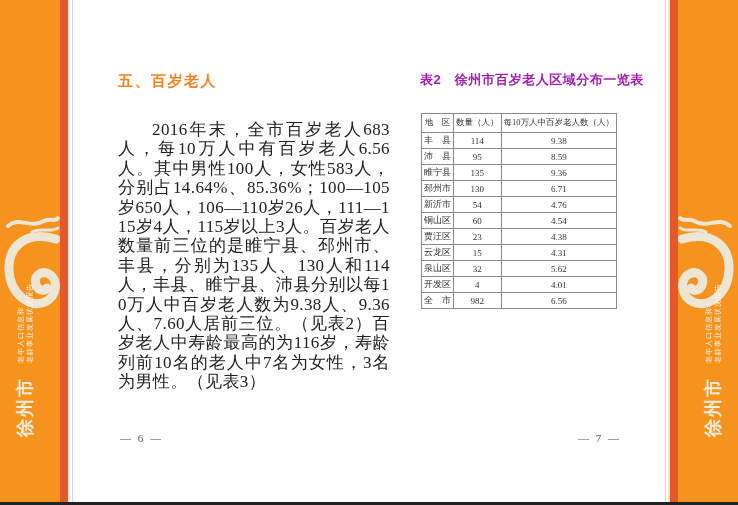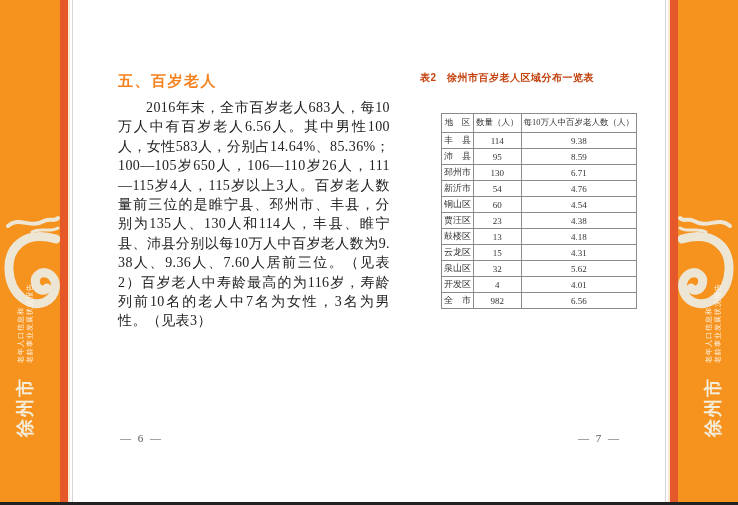--- a/index.html
+++ b/index.html
@@ -38,35 +38,35 @@
   .spine-div{width:1px;height:26px;background:rgba(255,248,230,.85);}
   .spine-small{display:flex;flex-direction:column;justify-content:center;}
   .spine-small span{font-size:7px;line-height:9px;color:#FFF6E6;white-space:nowrap;letter-spacing:1px;}
   
   .heading{
     position:absolute;left:118px;top:72px;
     font-family:"Liberation Sans","DejaVu Sans",sans-serif;
     font-weight:bold;font-size:15px;color:#F5821F;letter-spacing:1.5px;text-align:center;
   }
   .paragraph{
-    position:absolute;left:118px;top:98px;width:272px;
-    font-size:14px;line-height:19.4px;color:#222;
+    position:absolute;left:118px;top:120px;width:272px;
+    font-size:17px;line-height:19.4px;color:#222;
     text-align:justify;text-indent:2em;word-break:break-all;
     letter-spacing:.4px;
   }
   .pagenum{position:absolute;top:432px;font-size:11px;color:#555;letter-spacing:2px;}
   .pagenum.left{left:120px;}
   .pagenum.right{left:578px;}
   
   .table-title{
     position:absolute;left:420px;top:71px;
     font-family:"Liberation Sans","DejaVu Sans",sans-serif;
-    font-weight:bold;font-size:10px;color:#c2410c;letter-spacing:.5px;
+    font-weight:bold;font-size:13px;color:#a21caf;letter-spacing:.5px;
   }
-  .region-table{position:absolute;left:421px;top:113px;border-collapse:collapse;width:196px;margin-left:20px;}
+  .region-table{position:absolute;left:421px;top:113px;border-collapse:collapse;width:196px;}
   .region-table th,.region-table td{
     border:1px solid #8a8a8a;text-align:center;vertical-align:middle;
     font-size:9px;color:#333;font-weight:normal;padding:0 2px;white-space:nowrap;
   }
   .region-table th{height:18px;font-size:8.5px;}
   .region-table td{height:15px;}
   .region-table th:nth-child(1),.region-table td:nth-child(1){width:36px;}
   .region-table th:nth-child(2),.region-table td:nth-child(2){width:48px;}
   .region-table th:nth-child(3),.region-table td:nth-child(3){width:110px;}
   
@@ -137,43 +137,43 @@
         <td>丰　县</td>
         <td>114</td>
         <td>9.38</td>
       </tr>
       <tr>
         <td>沛　县</td>
         <td>95</td>
         <td>8.59</td>
       </tr>
       <tr>
+        <td>睢宁县</td>
+        <td>135</td>
+        <td>9.36</td>
+      </tr>
+      <tr>
         <td>邳州市</td>
         <td>130</td>
         <td>6.71</td>
       </tr>
       <tr>
         <td>新沂市</td>
         <td>54</td>
         <td>4.76</td>
       </tr>
       <tr>
         <td>铜山区</td>
         <td>60</td>
         <td>4.54</td>
       </tr>
       <tr>
         <td>贾汪区</td>
         <td>23</td>
         <td>4.38</td>
-      </tr>
-      <tr>
-        <td>鼓楼区</td>
-        <td>13</td>
-        <td>4.18</td>
       </tr>
       <tr>
         <td>云龙区</td>
         <td>15</td>
         <td>4.31</td>
       </tr>
       <tr>
         <td>泉山区</td>
         <td>32</td>
         <td>5.62</td>

